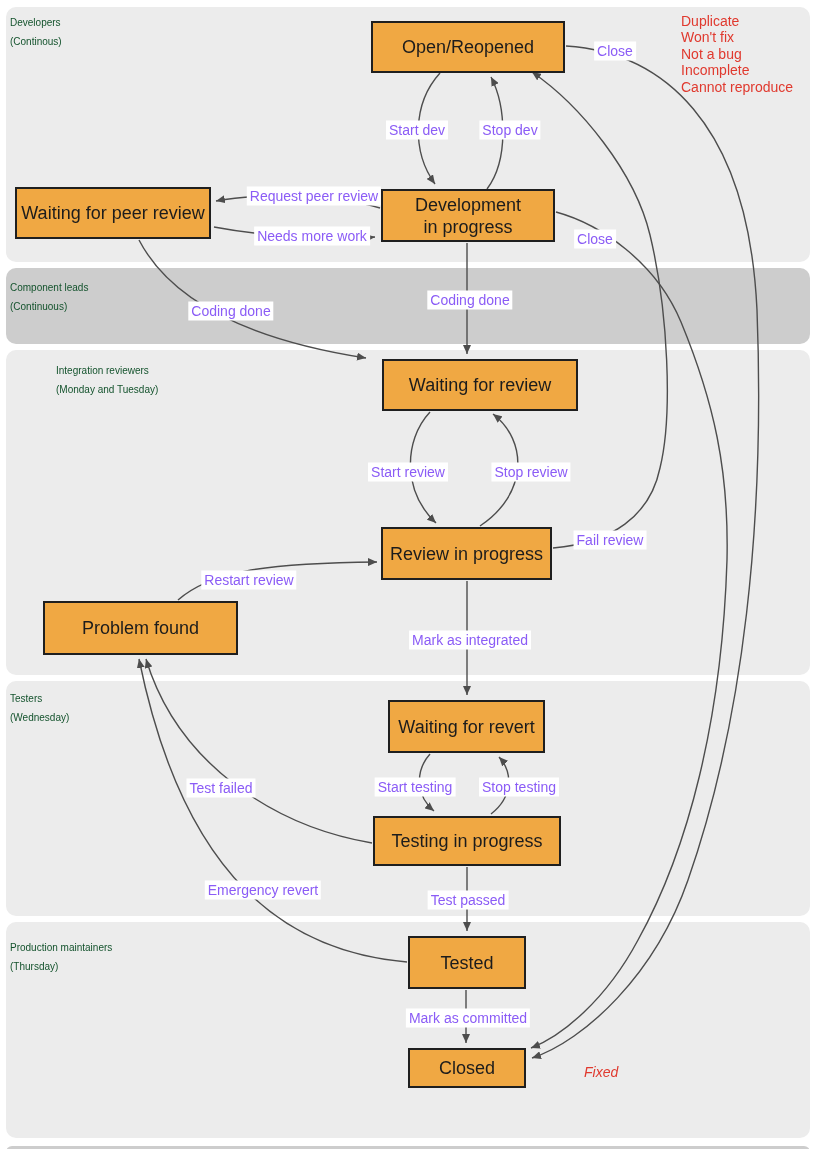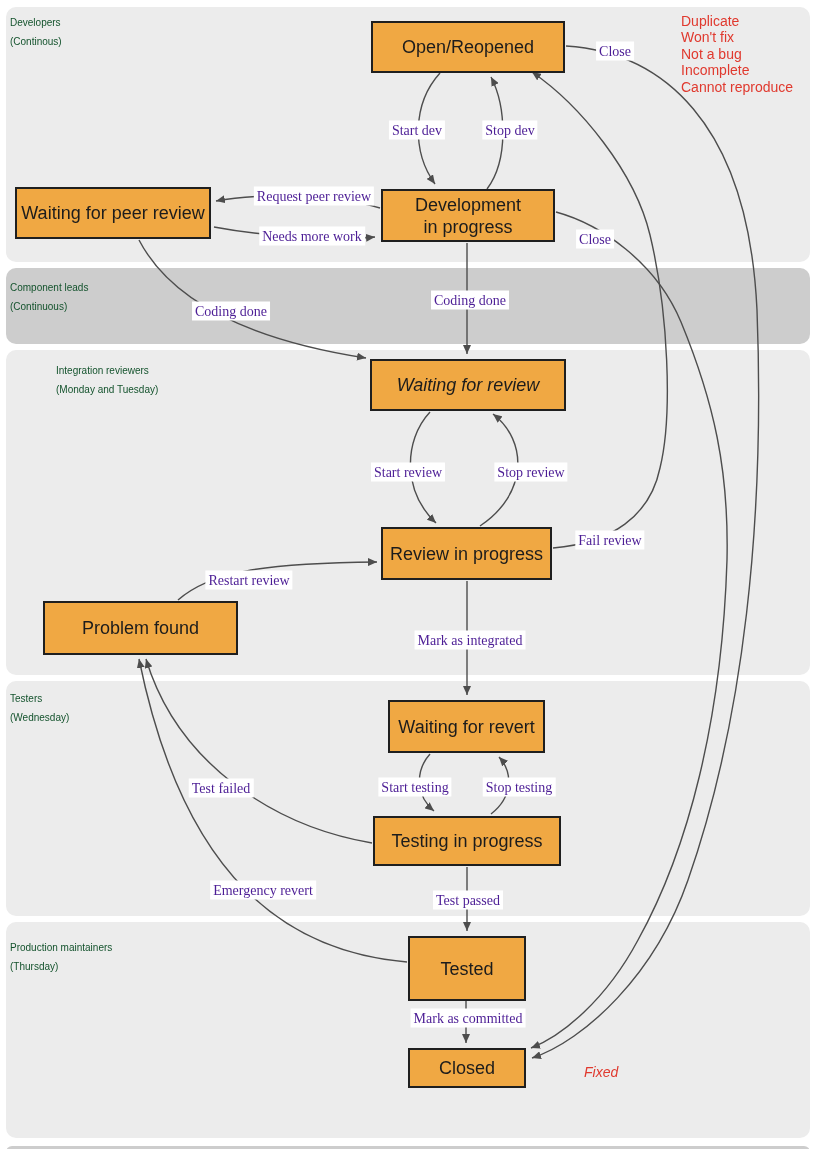--- a/index.html
+++ b/index.html
@@ -18,22 +18,22 @@
   }
   svg.edges{position:absolute;left:0;top:0;z-index:2;}
   .state{
     position:absolute;z-index:3;box-sizing:border-box;
     background:#f0a843;border:2px solid #1f1f1f;
     display:flex;align-items:center;justify-content:center;text-align:center;
     font-size:18px;color:#1c1c1c;white-space:pre-line;line-height:22px;
   }
   .edge-label{
     position:absolute;z-index:4;transform:translate(-50%,-50%);
-    background:#ffffff;color:#4c1d95;font-size:14px;line-height:17px;
-    padding:1px 3px;white-space:nowrap;font-family:Liberation Serif, serif;
+    background:#ffffff;color:#8b5cf6;font-size:14px;line-height:17px;
+    padding:1px 3px;white-space:nowrap;
   }
   .red-note{
     position:absolute;z-index:4;color:#e0392e;font-size:14px;line-height:16.4px;white-space:nowrap;
   }
 </style>
 </head>
 <body>
 
 <div class="canvas">
 
@@ -91,26 +91,26 @@
       <path marker-end="url(#ah)" d="M 407 962 C 288 952 184 880 139 659"></path>
       <path marker-end="url(#ah)" d="M 467 867 L 467 931"></path>
       <path marker-end="url(#ah)" d="M 466 990 L 466 1043"></path>
     </g>
   </svg>
 
   <div class="state" style="left:371px;top:21px;width:194px;height:52px;">Open/Reopened</div>
   <div class="state" style="left:15px;top:187px;width:196px;height:52px;">Waiting for peer review</div>
   <div class="state" style="left:381px;top:189px;width:174px;height:53px;">Development
 in progress</div>
-  <div class="state" style="left:370px;top:359px;width:196px;height:52px;font-style:italic;">Waiting for review</div>
+  <div class="state" style="left:382px;top:359px;width:196px;height:52px;">Waiting for review</div>
   <div class="state" style="left:381px;top:527px;width:171px;height:53px;">Review in progress</div>
   <div class="state" style="left:43px;top:601px;width:195px;height:54px;">Problem found</div>
   <div class="state" style="left:388px;top:700px;width:157px;height:53px;">Waiting for revert</div>
   <div class="state" style="left:373px;top:816px;width:188px;height:50px;">Testing in progress</div>
-  <div class="state" style="left:408px;top:936px;width:118px;height:65px;">Tested</div>
+  <div class="state" style="left:408px;top:936px;width:118px;height:53px;">Tested</div>
   <div class="state" style="left:408px;top:1048px;width:118px;height:40px;">Closed</div>
 
   <div class="edge-label" style="left:417px;top:130px;">Start dev</div>
   <div class="edge-label" style="left:510px;top:130px;">Stop dev</div>
   <div class="edge-label" style="left:615px;top:51px;">Close</div>
   <div class="edge-label" style="left:314px;top:196px;">Request peer review</div>
   <div class="edge-label" style="left:312px;top:236px;">Needs more work</div>
   <div class="edge-label" style="left:595px;top:239px;">Close</div>
   <div class="edge-label" style="left:231px;top:311px;">Coding done</div>
   <div class="edge-label" style="left:470px;top:300px;">Coding done</div>

